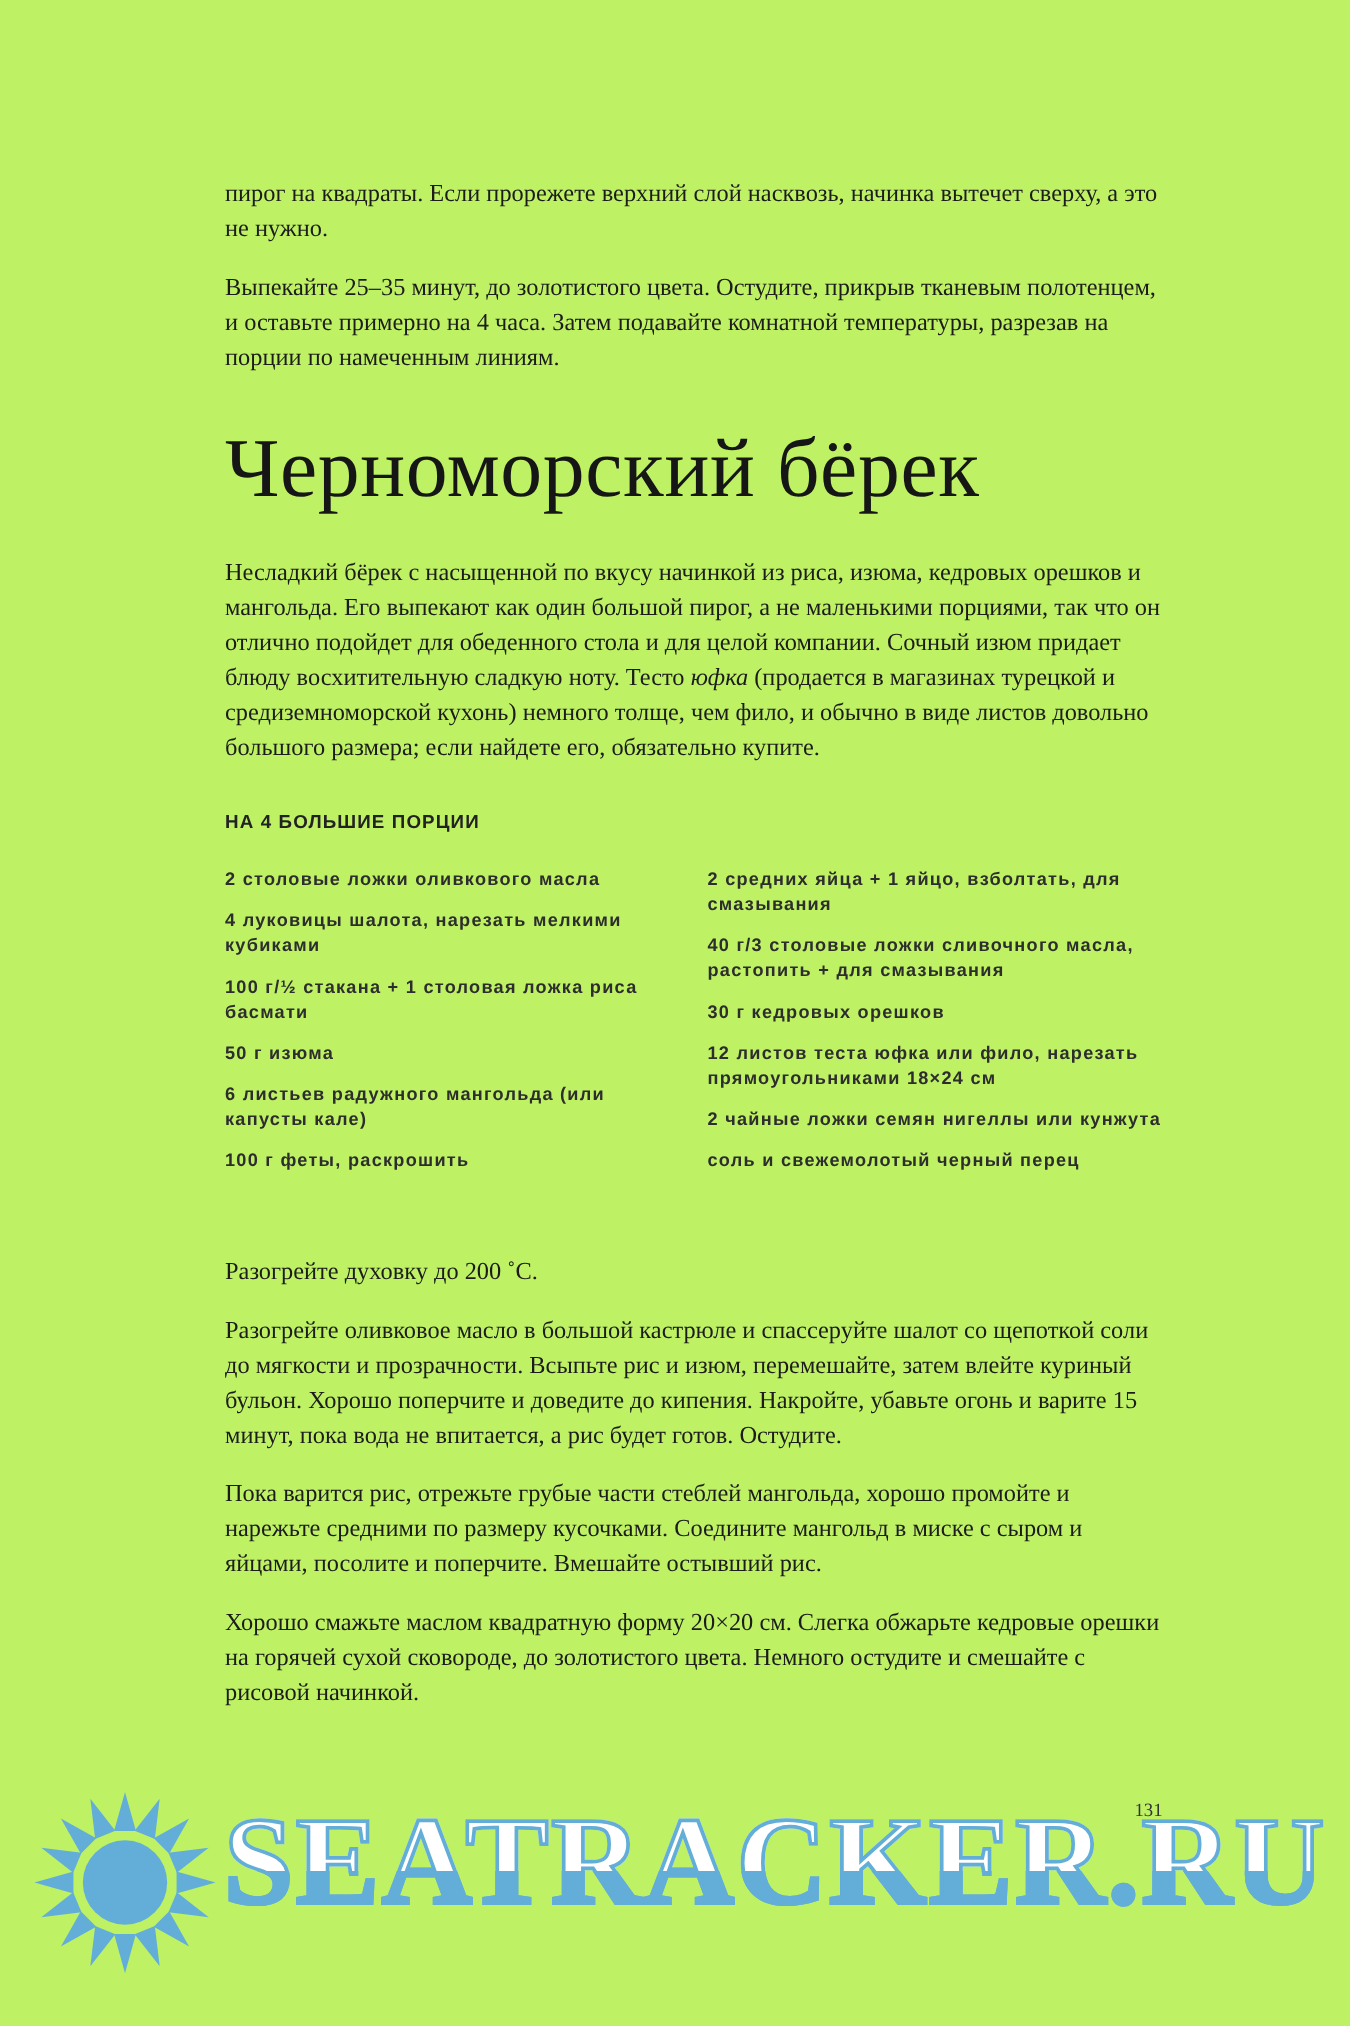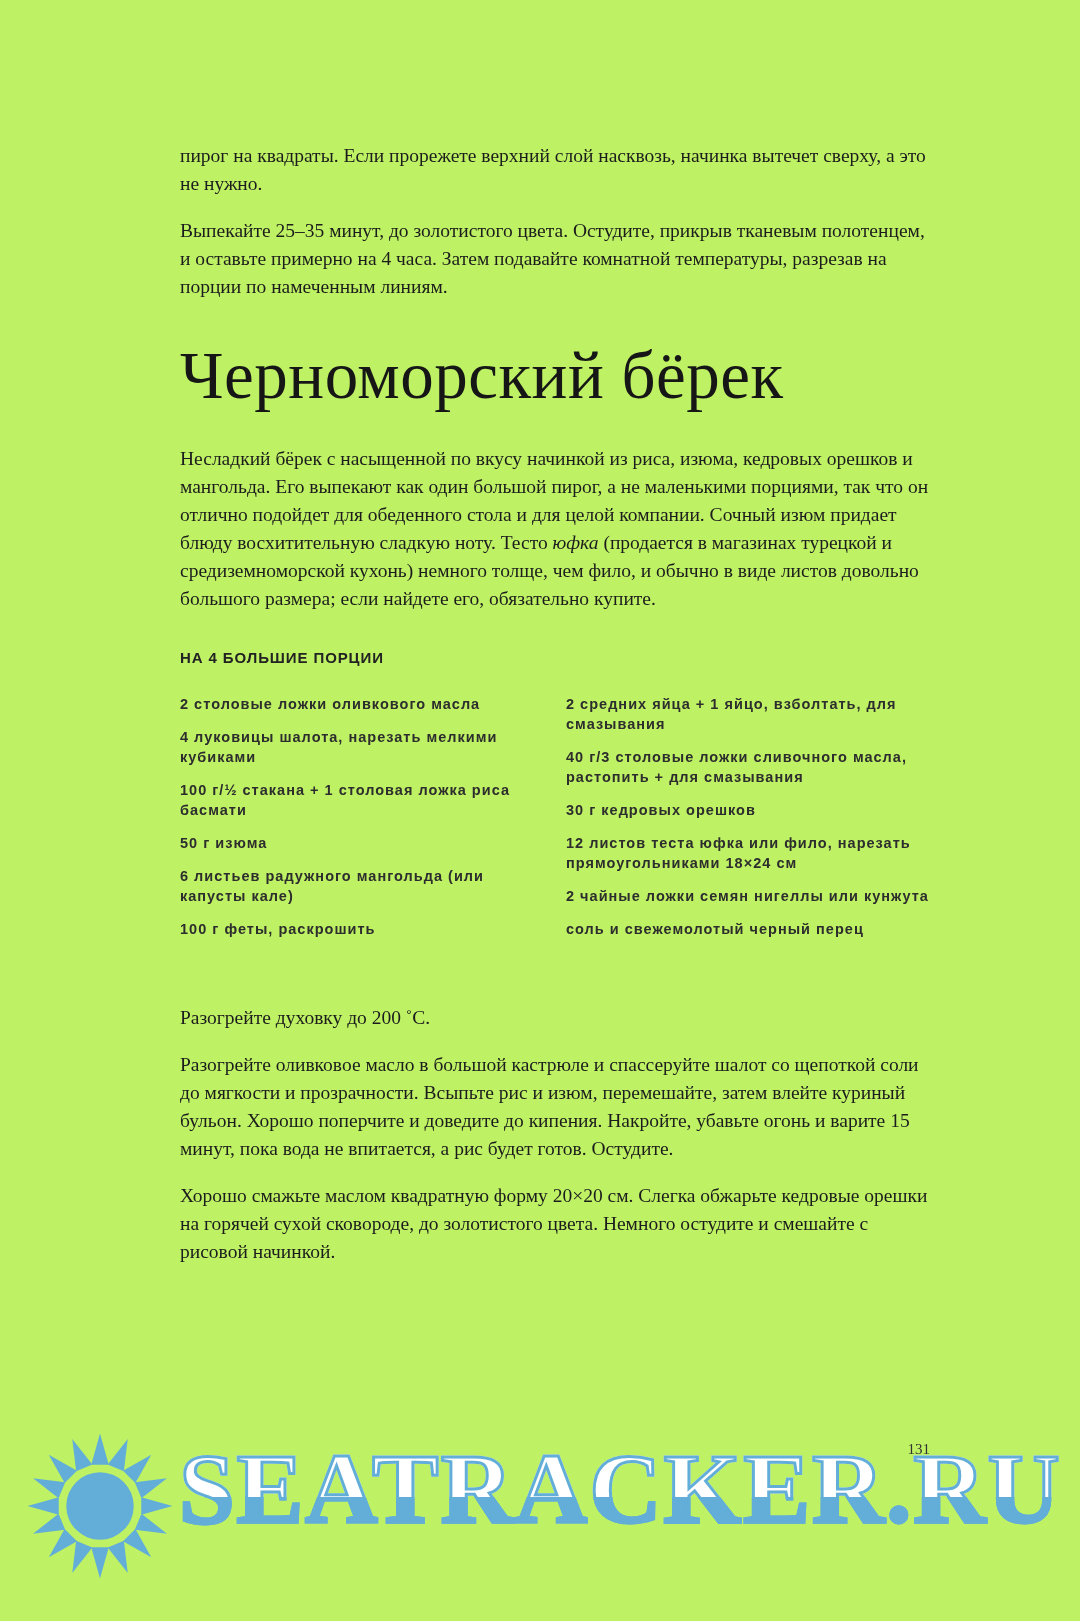--- a/index.html
+++ b/index.html
@@ -131,20 +131,21 @@
         <p class="ingredient-item">40 г/3 столовые ложки сливочного масла, растопить + для смазывания</p>
         <p class="ingredient-item">30 г кедровых орешков</p>
         <p class="ingredient-item">12 листов теста юфка или фило, нарезать прямоугольниками 18×24 см</p>
         <p class="ingredient-item">2 чайные ложки семян нигеллы или кунжута</p>
         <p class="ingredient-item">соль и свежемолотый черный перец</p>
       </div>
     </div>
 
     <p class="body-para">Разогрейте духовку до 200 ˚C.</p>
     <p class="body-para">Разогрейте оливковое масло в большой кастрюле и спассеруйте шалот со щепоткой соли до мягкости и прозрачности. Всыпьте рис и изюм, перемешайте, затем влейте куриный бульон. Хорошо поперчите и доведите до кипения. Накройте, убавьте огонь и варите 15 минут, пока вода не впитается, а рис будет готов. Остудите.</p>
+    <p class="body-para">Пока варится рис, отрежьте грубые части стеблей мангольда, хорошо промойте и нарежьте средними по размеру кусочками. Соедините мангольд в миске с сыром и яйцами, посолите и поперчите. Вмешайте остывший рис.</p>
     <p class="body-para">Хорошо смажьте маслом квадратную форму 20×20 см. Слегка обжарьте кедровые орешки на горячей сухой сковороде, до золотистого цвета. Немного остудите и смешайте с рисовой начинкой.</p>
 
   </div>
 
   <div class="page-number">131</div>
 
   <div class="watermark">
     <svg class="wm-sun" viewBox="0 0 120 120" xmlns="http://www.w3.org/2000/svg" aria-hidden="true">
       <g fill="#63aed8">
         <circle cx="60" cy="60" r="27"></circle>

